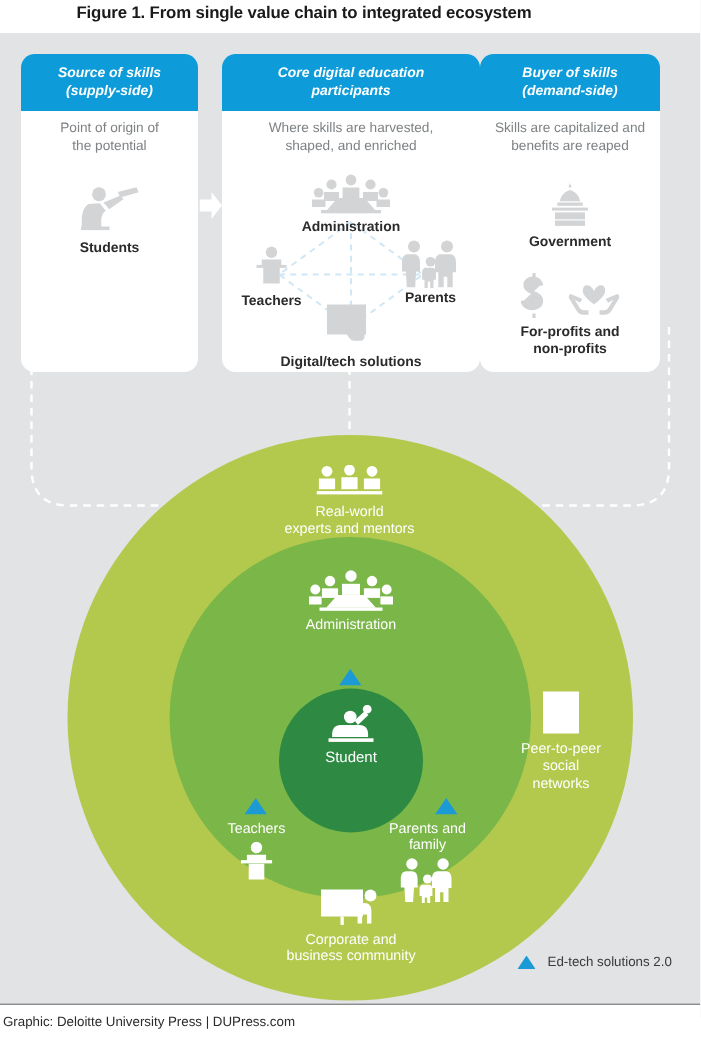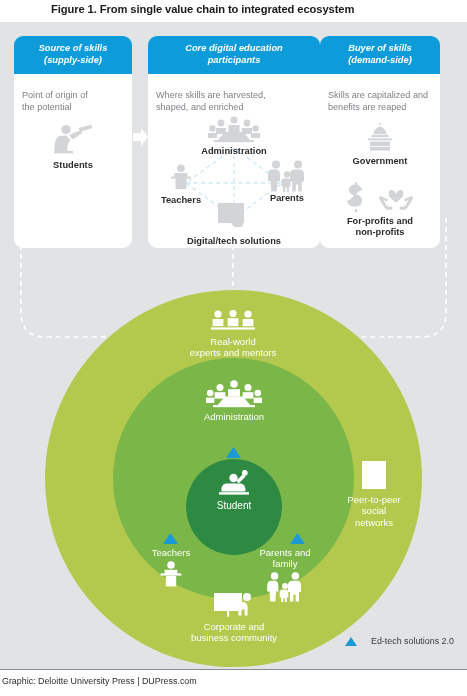--- a/index.html
+++ b/index.html
@@ -51,23 +51,23 @@
     font-size: 9.3px;
     font-weight: bold;
     text-align: center;
     line-height: 12.4px;
     padding: 6px 4px 7px 4px;
     font-style: italic;
   }
   .card-sub {
     color: #7e8285;
     font-size: 9.1px;
-    text-align: left;
+    text-align: center;
     line-height: 12.6px;
-    padding: 15px 8px 0 8px;
+    padding: 5px 8px 0 8px;
   }
   .card-lbl {
     color: #2b2b2b;
     font-size: 9.3px;
     font-weight: bold;
     text-align: center;
     line-height: 11.4px;
   }
 
   #card-supply  { left: 14px;  top: 14px; width: 118px; height: 212px; }
@@ -97,21 +97,21 @@
   .ico-white path, .ico-white circle, .ico-white rect, .ico-white ellipse,
   .ico-white polygon { fill: #ffffff; }
 
   .tri { position: absolute; }
   .tri svg polygon { fill: #1b9ad6; }
 
   
   #legend {
     position: absolute;
     left: 345px; top: 614px;
-    display: flex; align-items: center; gap: 14px;
+    display: flex; align-items: center; gap: 8px;
   }
   #legend .lbl { font-size: 8.9px; color: #3a3a3a; white-space: nowrap; }
 
   
   #footer-rule {
     position: absolute; left: 0; top: 669px; width: 467px; height: 1px;
     background: #8a8d8f;
   }
   #footer {
     position: absolute; left: 2px; top: 676px;

